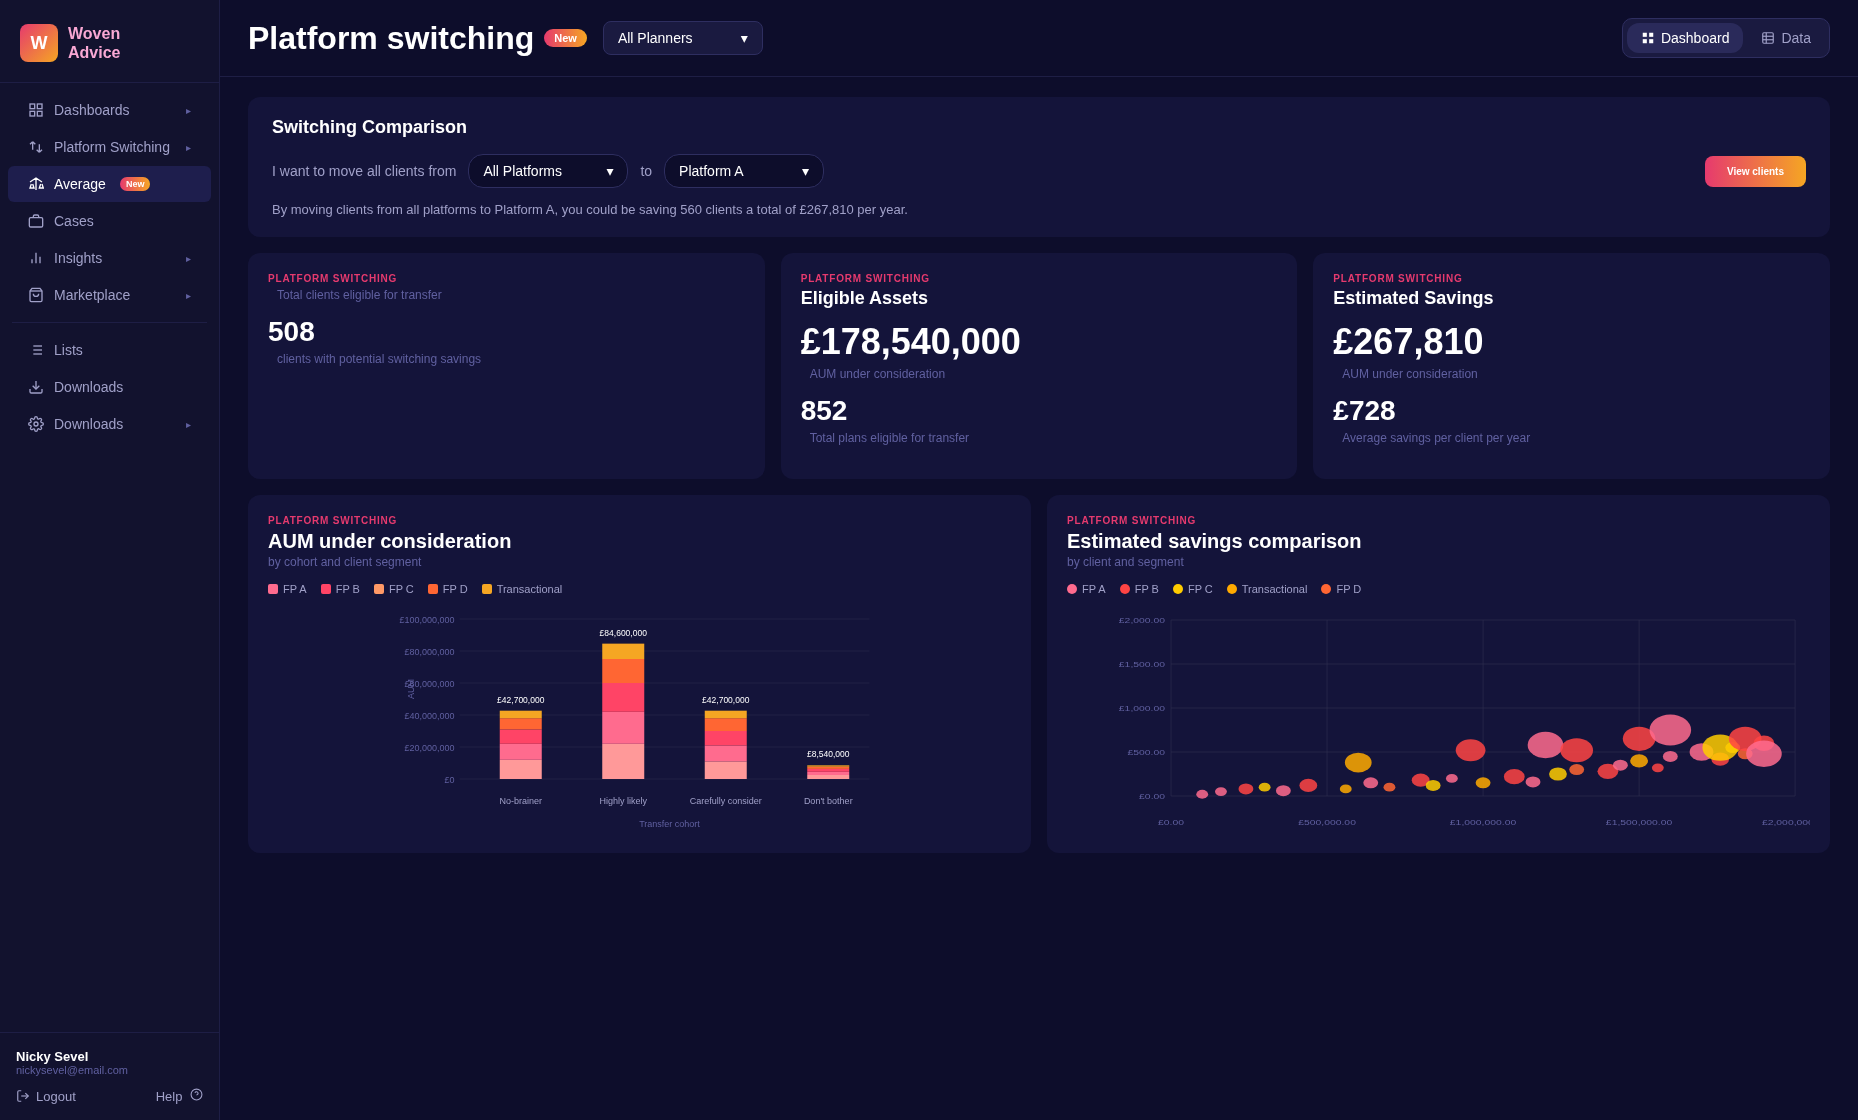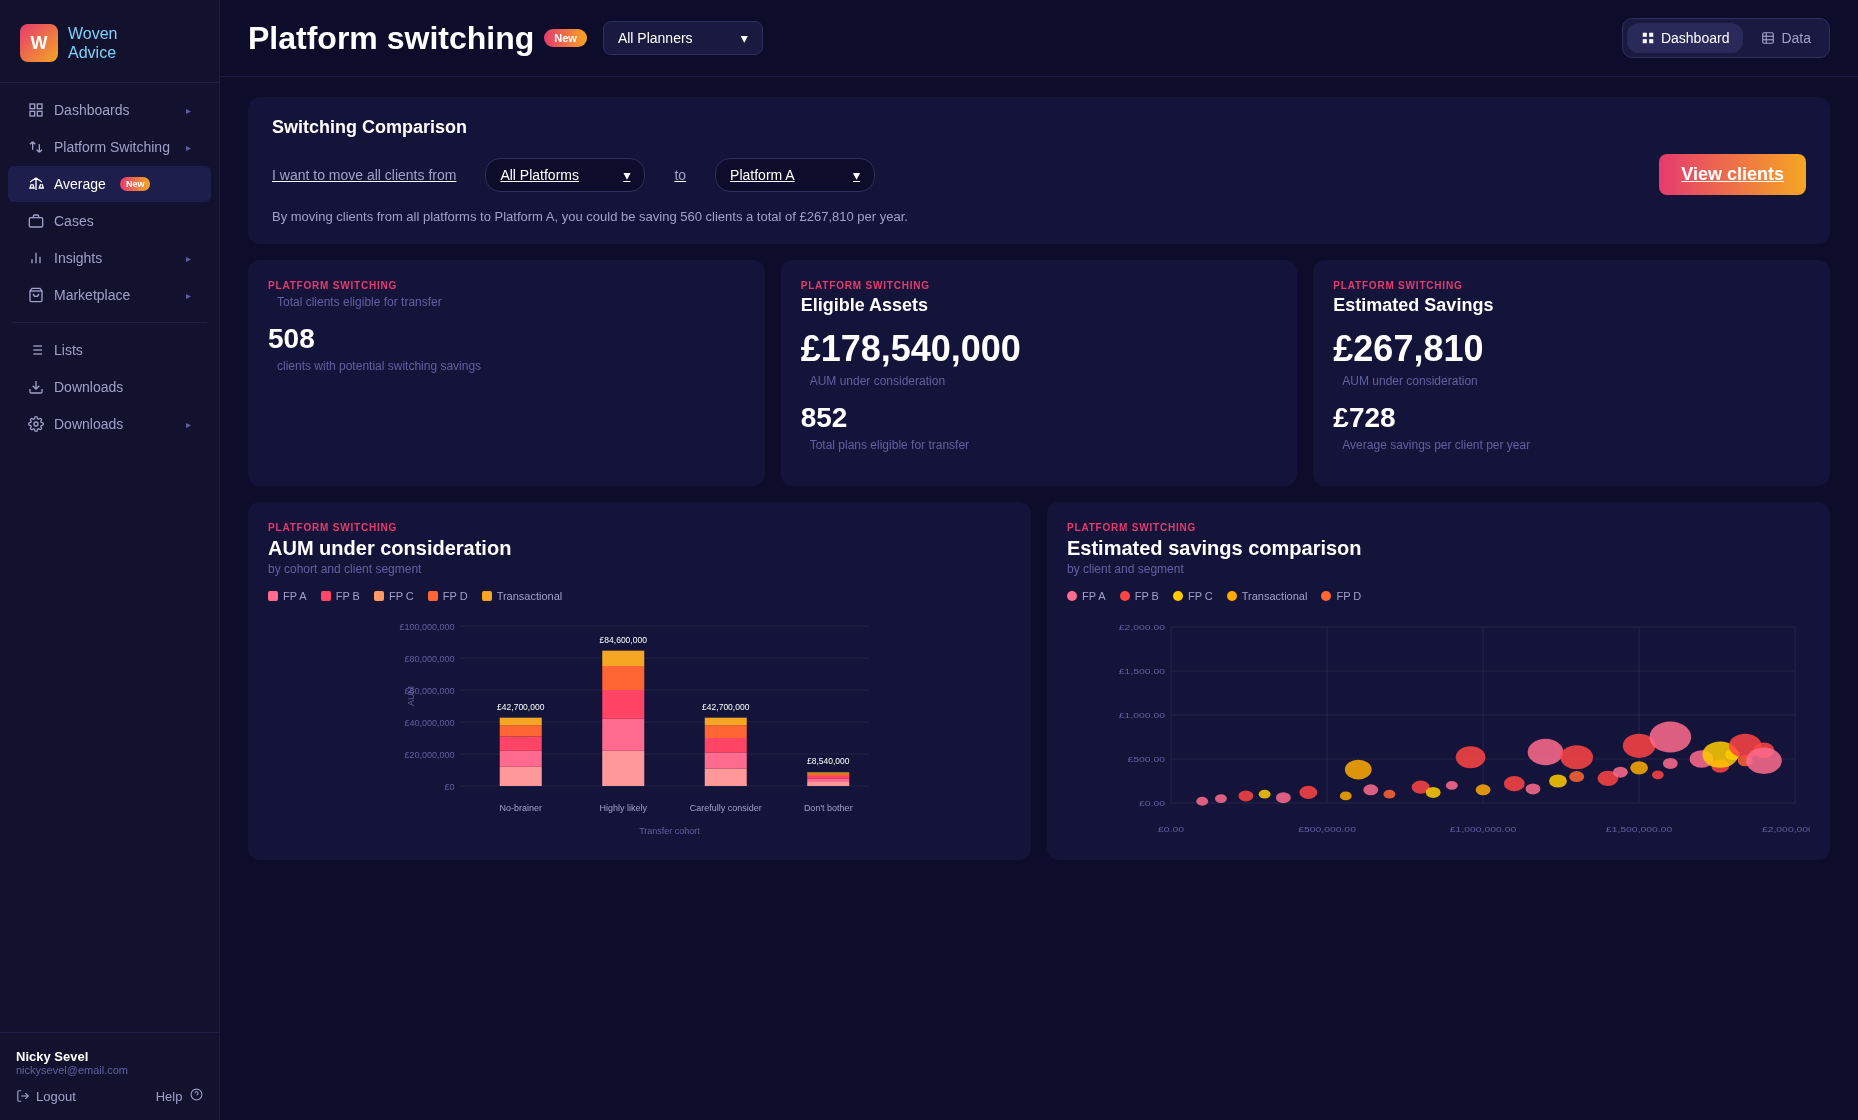--- a/index.html
+++ b/index.html
@@ -38,22 +38,22 @@
       display: flex;
       align-items: center;
       justify-content: center;
       font-weight: bold;
       font-size: 18px;
       color: white;
       flex-shrink: 0;
     }
     .logo-text {
       font-size: 16px;
-      font-weight: 400;
-      color: #7dd3fc;
+      font-weight: 700;
+      color: #f9a8d4;
       line-height: 1.2;
     }
     .nav-item {
       display: flex;
       align-items: center;
       gap: 10px;
       padding: 10px 20px;
       cursor: pointer;
       border-radius: 6px;
       margin: 1px 8px;
@@ -215,24 +215,23 @@
     }
     .comparison-title {
       font-size: 18px;
       font-weight: 600;
       color: #fff;
       margin-bottom: 16px;
     }
     .comparison-row {
       display: flex;
       align-items: center;
-      gap: 29px;
+      gap: 12px;
       flex-wrap: wrap;
       margin-bottom: 14px;
-      text-decoration: underline;
     }
     .comparison-text {
       font-size: 14px;
       color: #a0a0c8;
     }
     .comparison-dropdown {
       background: #0d0d2b;
       border: 1px solid #2e2e60;
       border-radius: 15px;
       padding: 8px 14px;
@@ -241,21 +240,21 @@
       display: flex;
       align-items: center;
       gap: 8px;
       cursor: pointer;
       min-width: 160px;
       justify-content: center;
     }
     .view-clients-btn {
       background: linear-gradient(90deg, #e63a6e, #f5a623);
       color: #fff;
-      font-size: 18px;
+      font-size: 10px;
       font-weight: 700;
       padding: 10px 22px;
       border-radius: 8px;
       cursor: pointer;
       border: none;
       margin-left: auto;
     }
     .comparison-desc {
       font-size: 13px;
       color: #a0a0c8;

